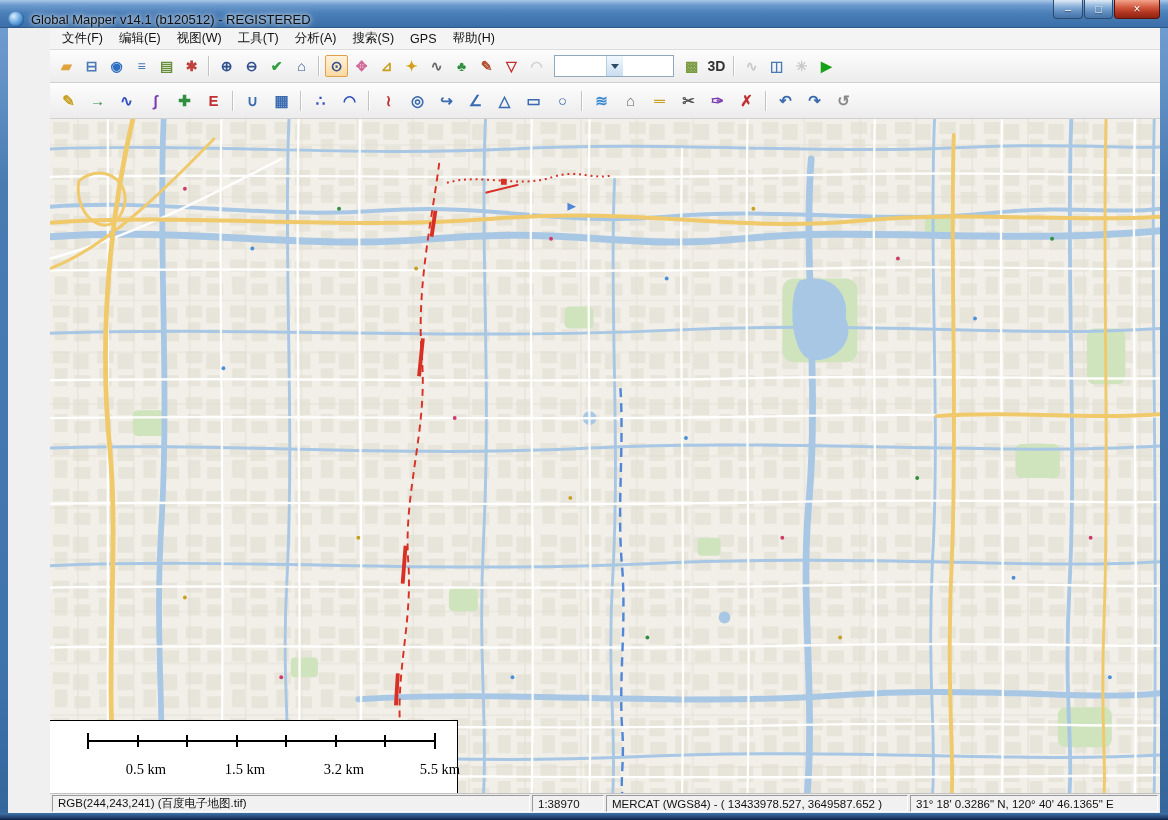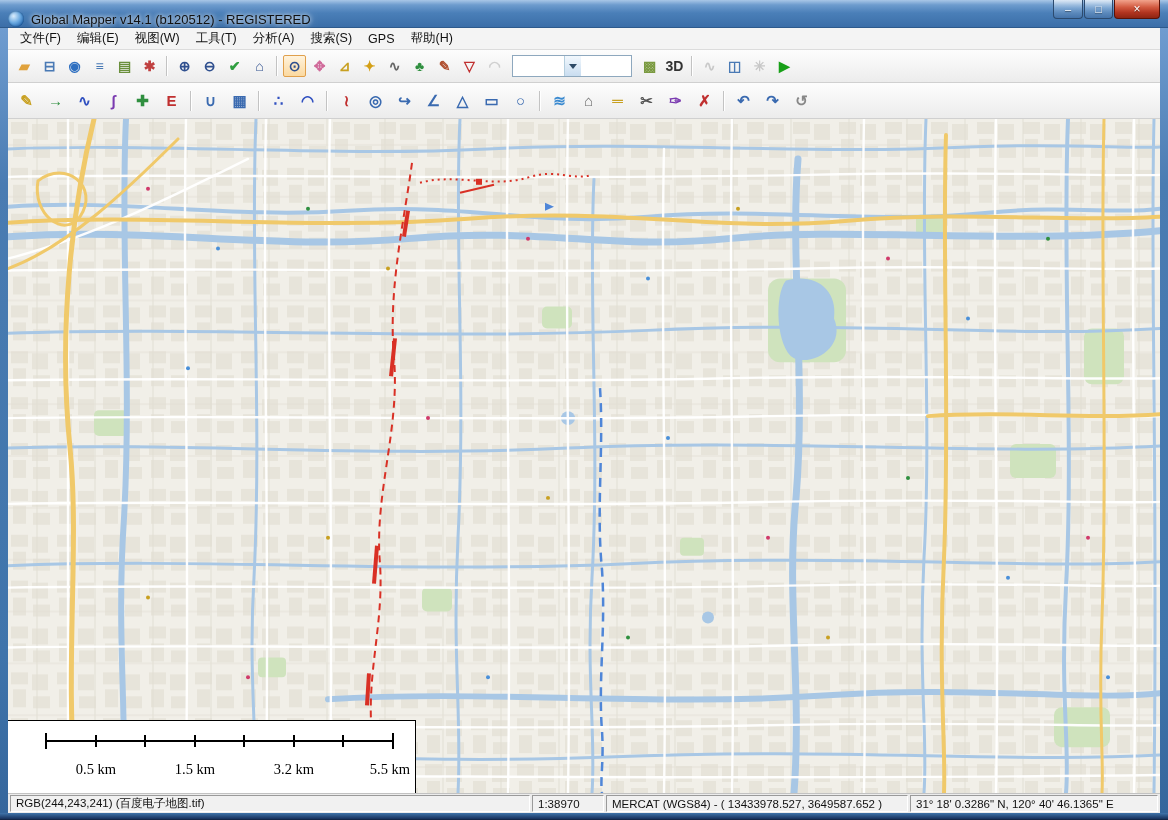--- a/index.html
+++ b/index.html
@@ -21,21 +21,21 @@
     background:linear-gradient(180deg, rgba(255,255,255,.6), rgba(190,215,240,.3) 45%, rgba(70,110,160,.45));
     color:#fff; font-size:11px; text-shadow:0 1px 1px rgba(0,0,0,.5); }
   .win-btn.min { width:30px; } .win-btn.max { width:29px; }
   .win-btn.close { width:46px; border-color:#5a1208;
     background:linear-gradient(180deg,#f2a38c,#d25a40 40%,#b13420 70%,#8e2412); font-size:12px; }
 
   
   .frame-body { flex:1; display:flex; min-height:0; }
   .frame-edge { flex:0 0 8px; background:linear-gradient(180deg,#6f9cd0,#4a7cb2 20%,#3f74ab 80%,#35669c); }
   .frame-bottom { flex:0 0 7px; background:linear-gradient(180deg,#3f74ab,#1a3560 80%,#101f3a); }
-  .client { flex:1; display:flex; flex-direction:column; background:#f0f0f0; min-width:0; }
+  .client { flex:1; display:flex; flex-direction:column; background:#f0f0f0; min-width:0;padding-left:42px; }
 
   
   .menu-bar { flex:0 0 22px; display:flex; align-items:center; background:#f4f4f4; border-bottom:1px solid #dcdcdc; padding-left:4px; }
   .menu-item { font-size:12.5px; color:#111; padding:2px 8px; cursor:default; }
 
   
   .toolbar { display:flex; align-items:center; background:linear-gradient(180deg,#fdfdfd,#ececec); border-bottom:1px solid #d0d0d0; padding:2px 4px; }
   .toolbar.row1 { flex:0 0 33px; }
   .toolbar.row2 { flex:0 0 36px; }
   .tb-group { display:flex; align-items:center; }
@@ -57,21 +57,21 @@
   .combo-arrow { width:0; height:0; border-left:4px solid transparent; border-right:4px solid transparent; border-top:5px solid #2d4a66; }
 
   
   .map-area { flex:1; position:relative; min-height:0; background:var(--map-bg,#f1efe8);
     box-shadow:inset 1px 1px 0 #8a8a8a; cursor:crosshair; }
   .map-area svg.map { position:absolute; inset:0; width:100%; height:100%; display:block; }
 
   .scalebar { position:absolute; left:0; bottom:0; width:408px; height:73px; background:#fff;
     border-top:1px solid #000; border-right:1px solid #000; }
   .sb-ruler { position:absolute; top:8px; left:0; width:408px; height:30px; }
-  .sb-labels { position:absolute; top:40px; left:0; right:0; height:22px; }
+  .sb-labels { position:absolute; top:40px; left:8px; right:0; height:22px; }
   .sb-label { position:absolute; transform:translateX(-50%); font-family:"Liberation Serif", serif; font-size:14.5px; color:#000; white-space:nowrap; }
   .sb-label:nth-child(1){ left:88px; } .sb-label:nth-child(2){ left:187px; }
   .sb-label:nth-child(3){ left:286px; } .sb-label:nth-child(4){ left:382px; }
 
   
   .status-bar { flex:0 0 18px; display:flex; align-items:stretch; background:#ececec; border-top:1px solid #c2c2c2; padding:1px 2px; gap:2px; }
   .status-field { font-size:11.5px; color:#111; padding:0 5px; display:flex; align-items:center; white-space:nowrap; overflow:hidden;
     border:1px solid; border-color:#9a9a9a #ffffff #ffffff #9a9a9a; background:#f1f1f1; }
   .status-field:nth-child(1){ flex:1; }
   .status-field:nth-child(2){ flex:0 0 72px; }

